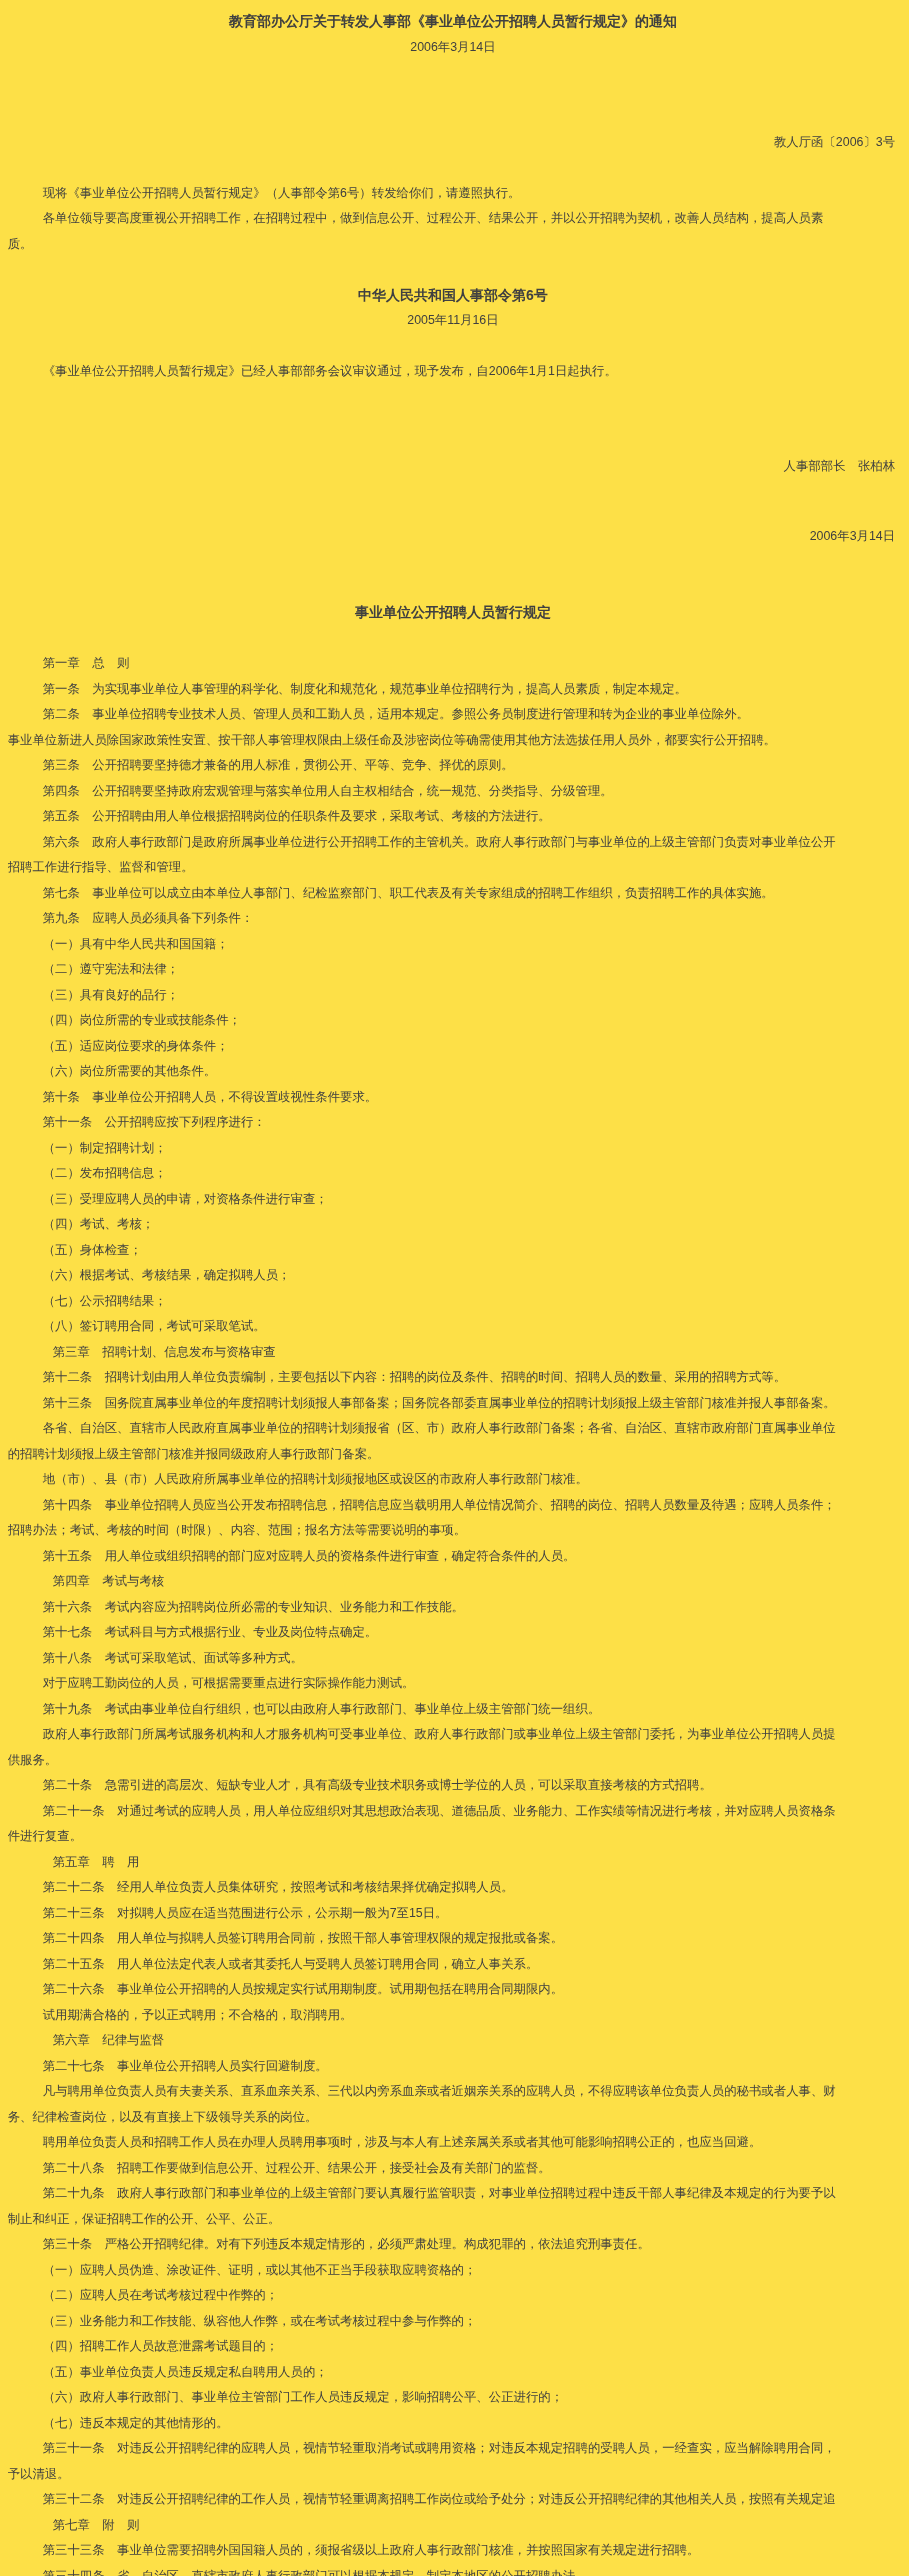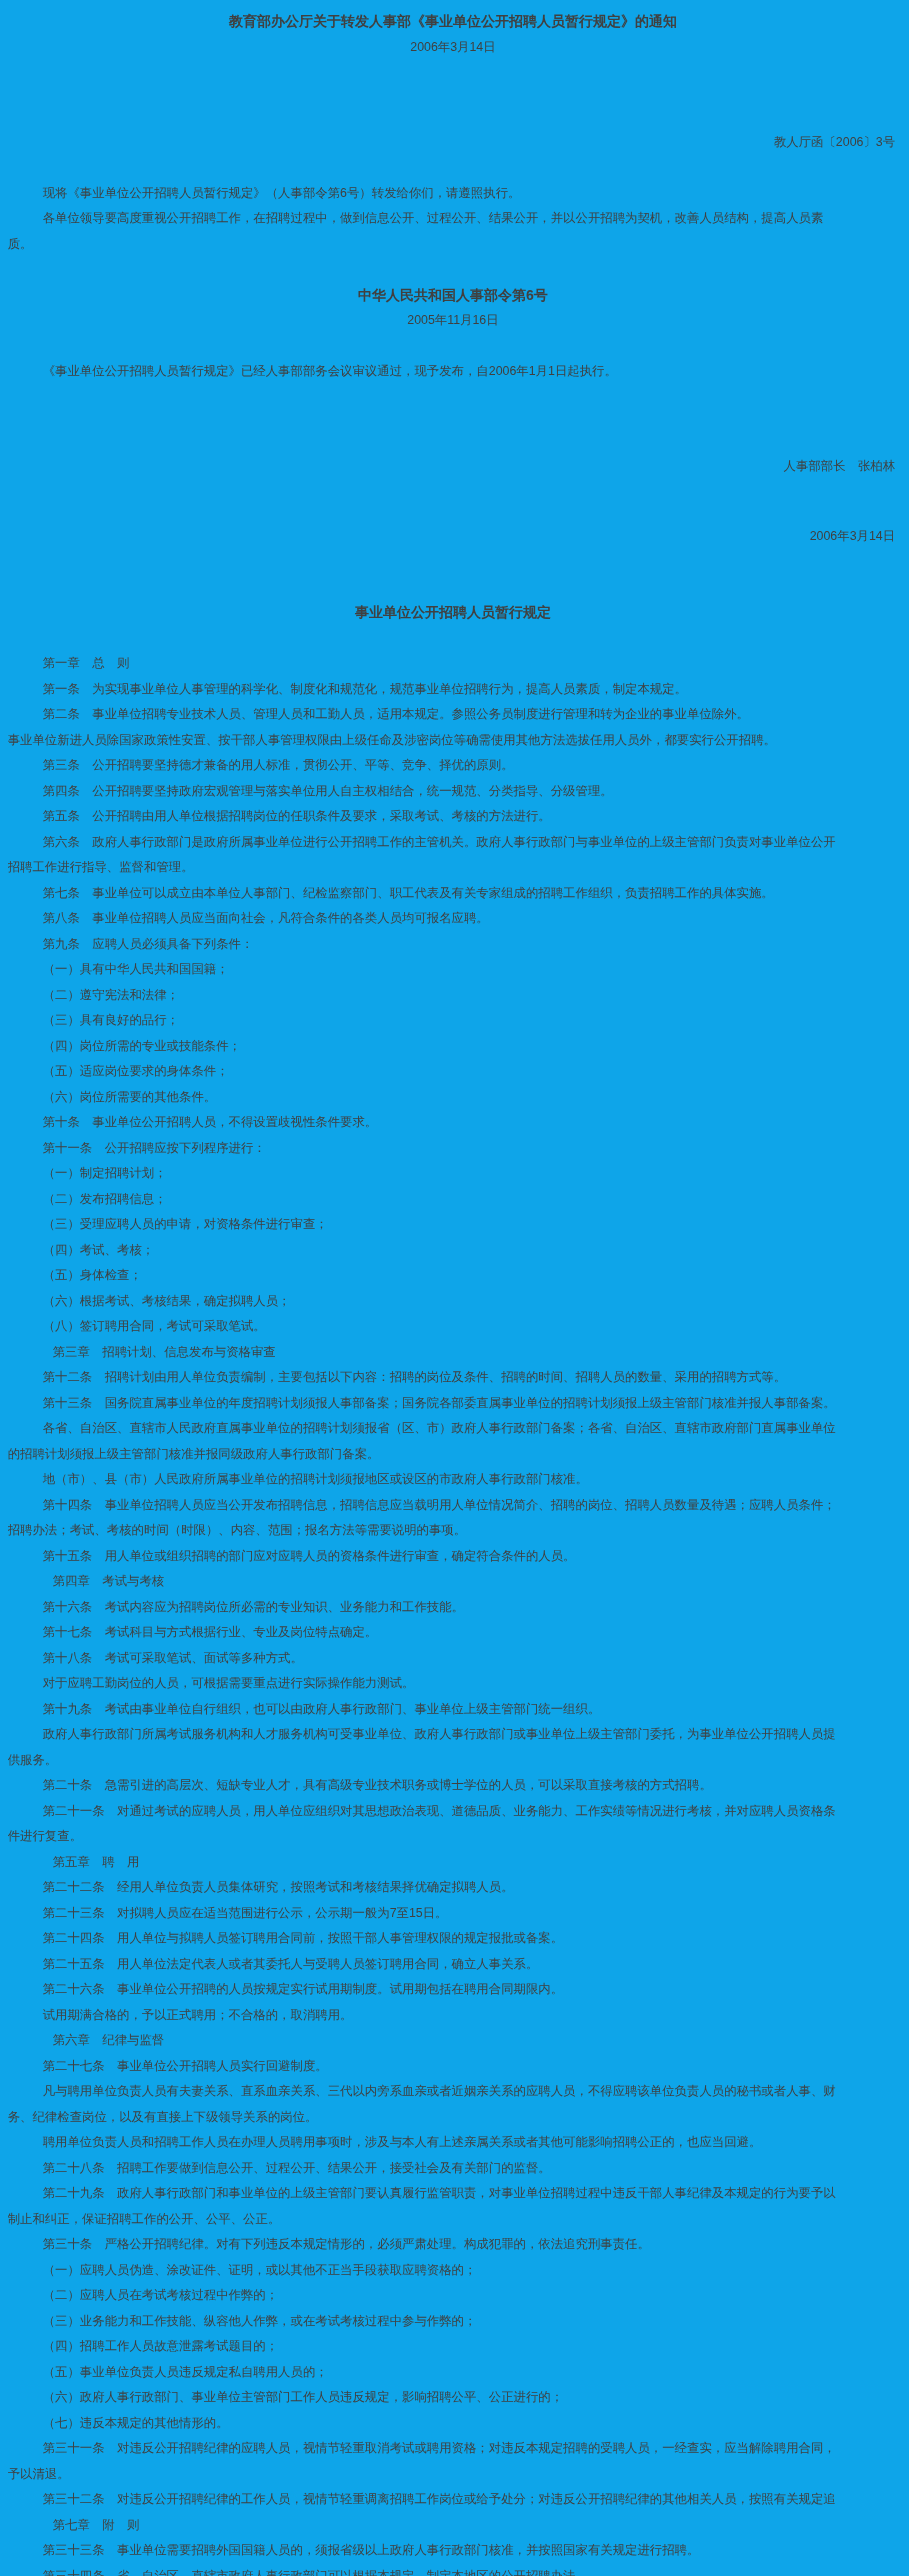--- a/index.html
+++ b/index.html
@@ -29,21 +29,21 @@
   .right  { text-align: right; padding-right: 3.1px; margin-top: 44px; }
   .para   { text-indent: 35px; }
   .cont   { text-indent: 0; }
   .chapter  { text-indent: 45px; }
   .chapter1 { text-indent: 35px; }
   .gap { height: 25.5px; }
 </style>
 </head>
 <body>
 
-<div class="doc" style="color: rgb(64, 64, 64); background: #0ea5e9;">
+<div class="doc" style="color: rgb(64, 64, 64); background: #fde047;">
   <div>
       <div class="block h1">教育部办公厅关于转发人事部《事业单位公开招聘人员暂行规定》的通知</div>
       <div class="block center">2006年3月14日</div>
       <div class="block gap"></div>
       <div class="block right">教人厅函〔2006〕3号</div>
       <div class="block gap"></div>
       <div class="block para">现将《事业单位公开招聘人员暂行规定》（人事部令第6号）转发给你们，请遵照执行。</div>
       <div class="block para">各单位领导要高度重视公开招聘工作，在招聘过程中，做到信息公开、过程公开、结果公开，并以公开招聘为契机，改善人员结构，提高人员素</div>
       <div class="block cont">质。</div>
       <div class="block gap"></div>
@@ -61,36 +61,36 @@
       <div class="block chapter1">第一章　总　则</div>
       <div class="block para">第一条　为实现事业单位人事管理的科学化、制度化和规范化，规范事业单位招聘行为，提高人员素质，制定本规定。</div>
       <div class="block para">第二条　事业单位招聘专业技术人员、管理人员和工勤人员，适用本规定。参照公务员制度进行管理和转为企业的事业单位除外。</div>
       <div class="block cont">事业单位新进人员除国家政策性安置、按干部人事管理权限由上级任命及涉密岗位等确需使用其他方法选拔任用人员外，都要实行公开招聘。</div>
       <div class="block para">第三条　公开招聘要坚持德才兼备的用人标准，贯彻公开、平等、竞争、择优的原则。</div>
       <div class="block para">第四条　公开招聘要坚持政府宏观管理与落实单位用人自主权相结合，统一规范、分类指导、分级管理。</div>
       <div class="block para">第五条　公开招聘由用人单位根据招聘岗位的任职条件及要求，采取考试、考核的方法进行。</div>
       <div class="block para">第六条　政府人事行政部门是政府所属事业单位进行公开招聘工作的主管机关。政府人事行政部门与事业单位的上级主管部门负责对事业单位公开</div>
       <div class="block cont">招聘工作进行指导、监督和管理。</div>
       <div class="block para">第七条　事业单位可以成立由本单位人事部门、纪检监察部门、职工代表及有关专家组成的招聘工作组织，负责招聘工作的具体实施。</div>
-      <div class="block para">第八条　事业单位招聘人员应当面向社会，凡符合条件的各类人员均可报名应聘。</div>
       <div class="block para">第九条　应聘人员必须具备下列条件：</div>
       <div class="block para">（一）具有中华人民共和国国籍；</div>
       <div class="block para">（二）遵守宪法和法律；</div>
       <div class="block para">（三）具有良好的品行；</div>
       <div class="block para">（四）岗位所需的专业或技能条件；</div>
       <div class="block para">（五）适应岗位要求的身体条件；</div>
       <div class="block para">（六）岗位所需要的其他条件。</div>
       <div class="block para">第十条　事业单位公开招聘人员，不得设置歧视性条件要求。</div>
       <div class="block para">第十一条　公开招聘应按下列程序进行：</div>
       <div class="block para">（一）制定招聘计划；</div>
       <div class="block para">（二）发布招聘信息；</div>
       <div class="block para">（三）受理应聘人员的申请，对资格条件进行审查；</div>
       <div class="block para">（四）考试、考核；</div>
       <div class="block para">（五）身体检查；</div>
       <div class="block para">（六）根据考试、考核结果，确定拟聘人员；</div>
+      <div class="block para">（七）公示招聘结果；</div>
       <div class="block para">（八）签订聘用合同，考试可采取笔试。</div>
       <div class="block chapter">第三章　招聘计划、信息发布与资格审查</div>
       <div class="block para">第十二条　招聘计划由用人单位负责编制，主要包括以下内容：招聘的岗位及条件、招聘的时间、招聘人员的数量、采用的招聘方式等。</div>
       <div class="block para">第十三条　国务院直属事业单位的年度招聘计划须报人事部备案；国务院各部委直属事业单位的招聘计划须报上级主管部门核准并报人事部备案。</div>
       <div class="block para">各省、自治区、直辖市人民政府直属事业单位的招聘计划须报省（区、市）政府人事行政部门备案；各省、自治区、直辖市政府部门直属事业单位</div>
       <div class="block cont">的招聘计划须报上级主管部门核准并报同级政府人事行政部门备案。</div>
       <div class="block para">地（市）、县（市）人民政府所属事业单位的招聘计划须报地区或设区的市政府人事行政部门核准。</div>
       <div class="block para">第十四条　事业单位招聘人员应当公开发布招聘信息，招聘信息应当载明用人单位情况简介、招聘的岗位、招聘人员数量及待遇；应聘人员条件；</div>
       <div class="block cont">招聘办法；考试、考核的时间（时限）、内容、范围；报名方法等需要说明的事项。</div>
       <div class="block para">第十五条　用人单位或组织招聘的部门应对应聘人员的资格条件进行审查，确定符合条件的人员。</div>

